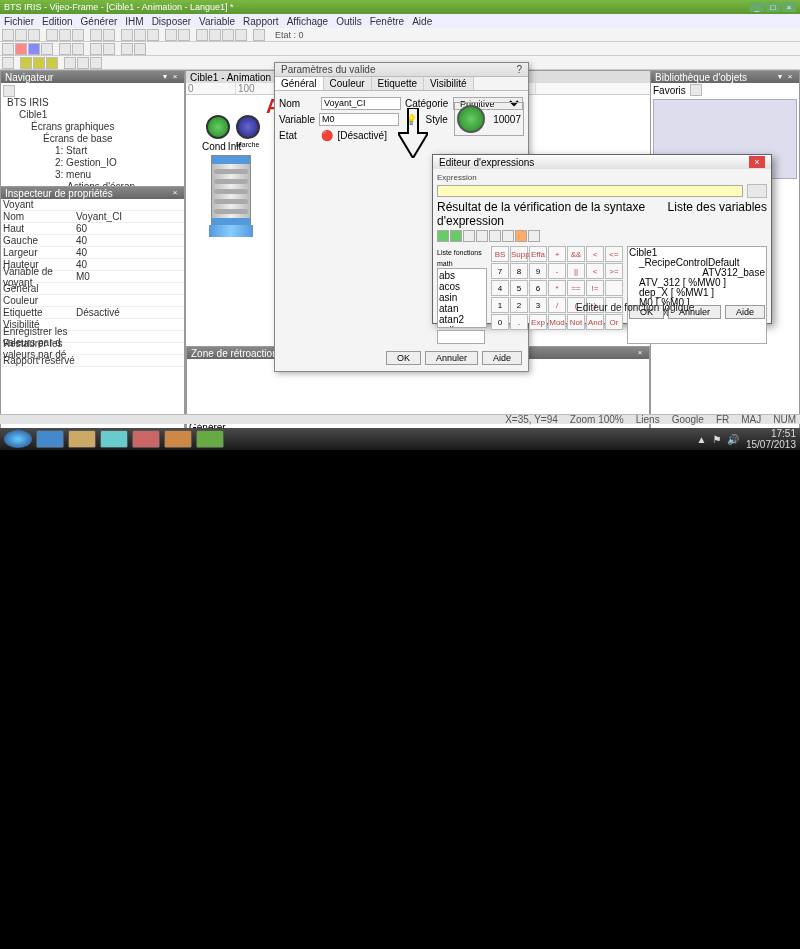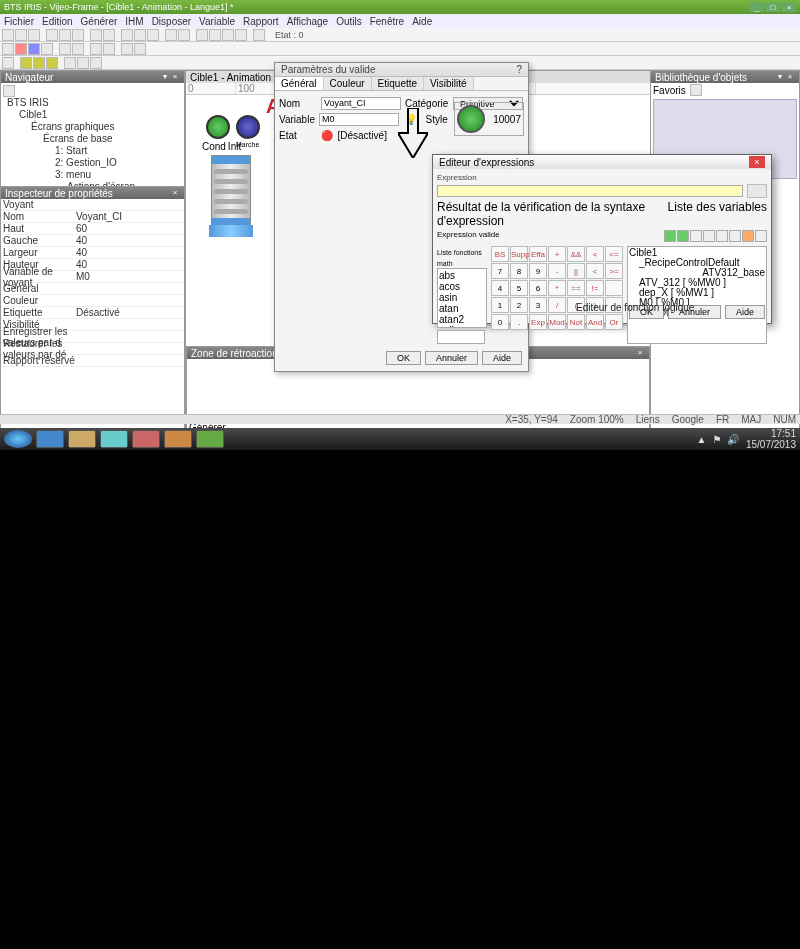--- a/index.html
+++ b/index.html
@@ -392,21 +392,20 @@
         </div>
       <div class="d2row">
           <input style="background: rgb(255, 255, 187);">
           <div class="tbtn" style="width:20px;height:14px"></div>
         </div>
       <div style="display:flex;gap:10px">
           <label style="font-size:12px;flex:1">Résultat de la vérification de la syntaxe d'expression</label>
           <label style="font-size:12px">Liste des variables</label>
         </div>
       <div style="display:flex;gap:10px">
-          <span style="font-size:8px;flex:1">Expression valide</span>
         <div class="d2tools">
             <div class="tb g"></div>
             <div class="tb g"></div>
             <div class="tb"></div>
             <div class="tb"></div>
             <div class="tb"></div>
             <div class="tb"></div>
             <div class="tb o"></div>
             <div class="tb"></div>
           </div>

